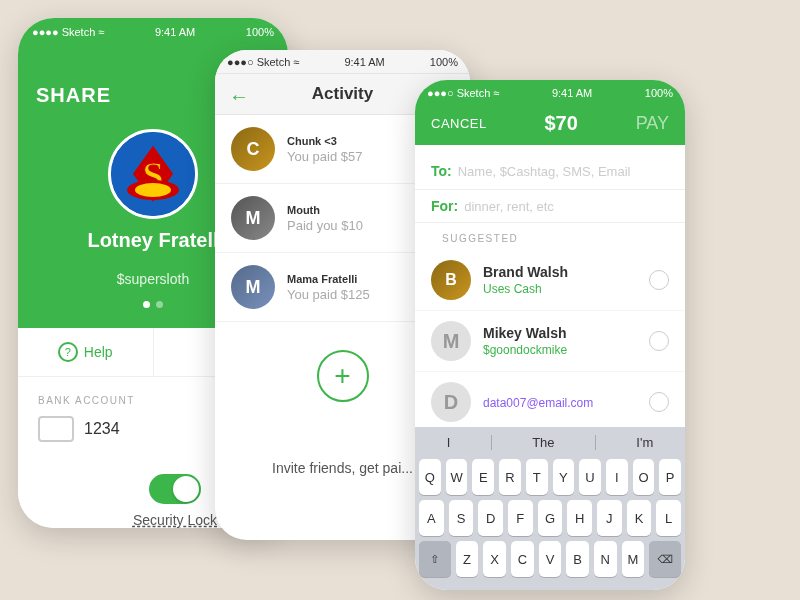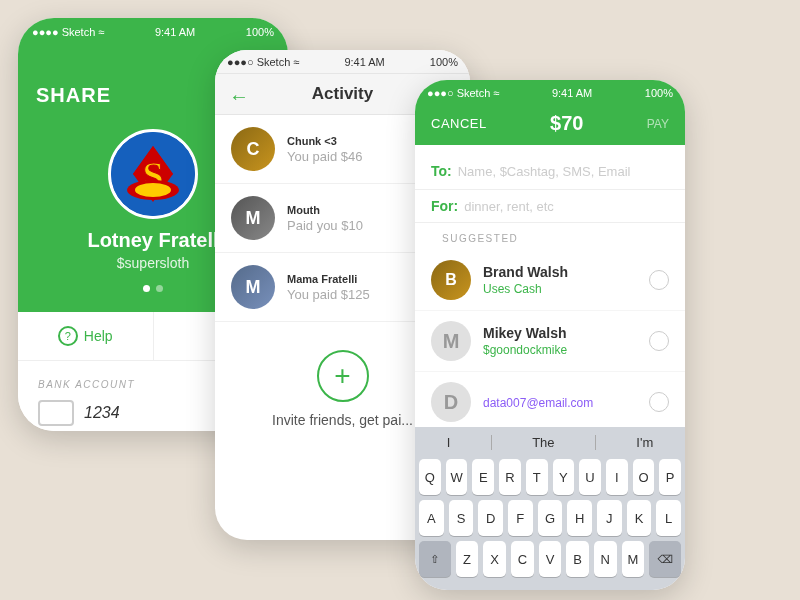--- a/index.html
+++ b/index.html
@@ -11,21 +11,21 @@
       position: relative;
       overflow: hidden;
     }
 
     
     .phone1 {
       position: absolute;
       left: 18px;
       top: 18px;
       width: 270px;
-      height: 413px;
+      height: 510px;
       background: #fff;
       border-radius: 36px;
       overflow: hidden;
       box-shadow: 0 8px 30px rgba(0,0,0,0.18);
     }
     .phone1-status {
       background: #3cb54a;
       color: #fff;
       font-size: 11px;
       display: flex;
@@ -73,21 +73,21 @@
     }
     .superman-svg { width: 84px; height: 84px; }
     .phone1-name {
       color: #fff;
       font-size: 20px;
       font-weight: 600;
     }
     .phone1-handle {
       color: rgba(255,255,255,0.85);
       font-size: 14px;
-      margin-top: 3px;
+      margin-top: 19px;
     }
     .phone1-dots {
       display: flex;
       gap: 6px;
       margin-top: 14px;
     }
     .phone1-dot {
       width: 7px; height: 7px; border-radius: 50%;
     }
     .phone1-dot.active { background: #fff; }
@@ -118,21 +118,20 @@
       border: 2px solid #3cb54a;
       border-radius: 50%;
       display: inline-flex;
       align-items: center;
       justify-content: center;
       font-size: 11px;
       color: #3cb54a;
     }
     .phone1-bank-section {
       padding: 18px 20px 10px;
-      font-style: italic;
     }
     .bank-label {
       font-size: 10px;
       letter-spacing: 1.5px;
       color: #aaa;
       margin-bottom: 10px;
     }
     .bank-row {
       display: flex;
       align-items: center;
@@ -273,20 +272,21 @@
       display: flex;
       align-items: center;
       justify-content: center;
       color: #3cb54a;
       font-size: 28px;
       font-weight: 300;
     }
     .invite-text {
       font-size: 14px;
       color: #555;
+      margin-top: 48px;
     }
 
     
     .phone3 {
       position: absolute;
       left: 415px;
       top: 80px;
       width: 270px;
       height: 510px;
       background: #fff;
@@ -317,21 +317,21 @@
       font-weight: 500;
       letter-spacing: 0.5px;
     }
     .phone3-amount {
       color: #fff;
       font-size: 20px;
       font-weight: 600;
     }
     .phone3-pay {
       color: rgba(255,255,255,0.6);
-      font-size: 12px;
+      font-size: 18px;
       font-weight: 500;
       text-align: right;
     }
     .phone3-to-section {
       padding: 10px 16px;
       border-bottom: 1px solid #eee;
     }
     .phone3-to-row {
       display: flex;
       align-items: center;
@@ -510,21 +510,21 @@
   </div>
   <div class="phone2-header">
     <span class="phone2-back">←</span>
     <span class="phone2-title">Activity</span>
   </div>
   <div class="activity-list">
     <div class="activity-item">
       <div class="activity-avatar avatar-chunk">C</div>
       <div class="activity-info">
         <div class="activity-name">Chunk &lt;3</div>
-        <div class="activity-desc">You paid $46</div>
+        <div class="activity-desc">You paid $57</div>
       </div>
     </div>
     <div class="activity-item">
       <div class="activity-avatar avatar-mouth">M</div>
       <div class="activity-info">
         <div class="activity-name">Mouth</div>
         <div class="activity-desc">Paid you $10</div>
       </div>
     </div>
     <div class="activity-item">

